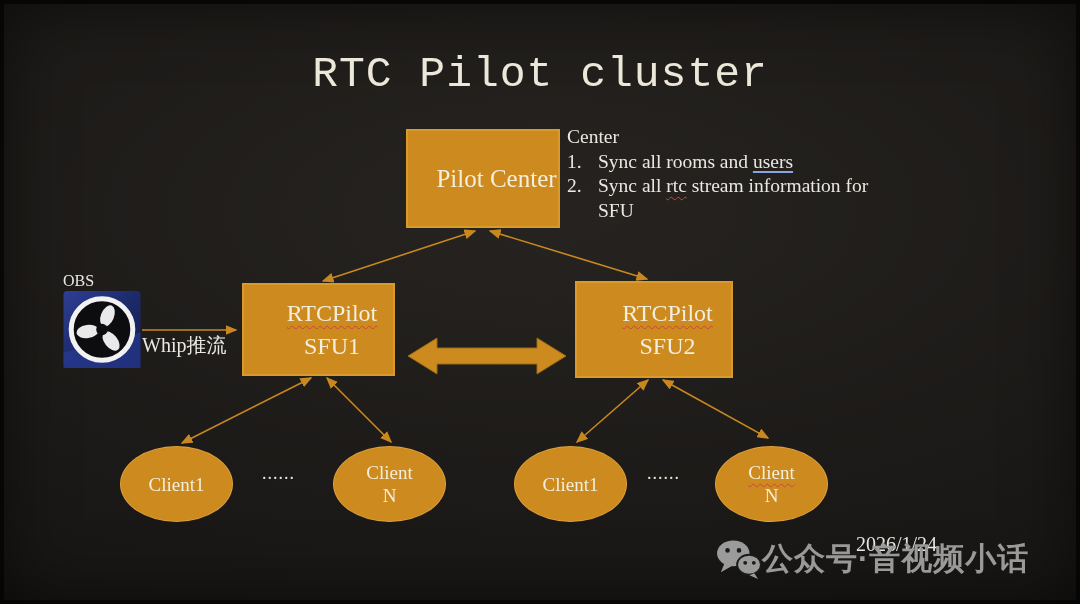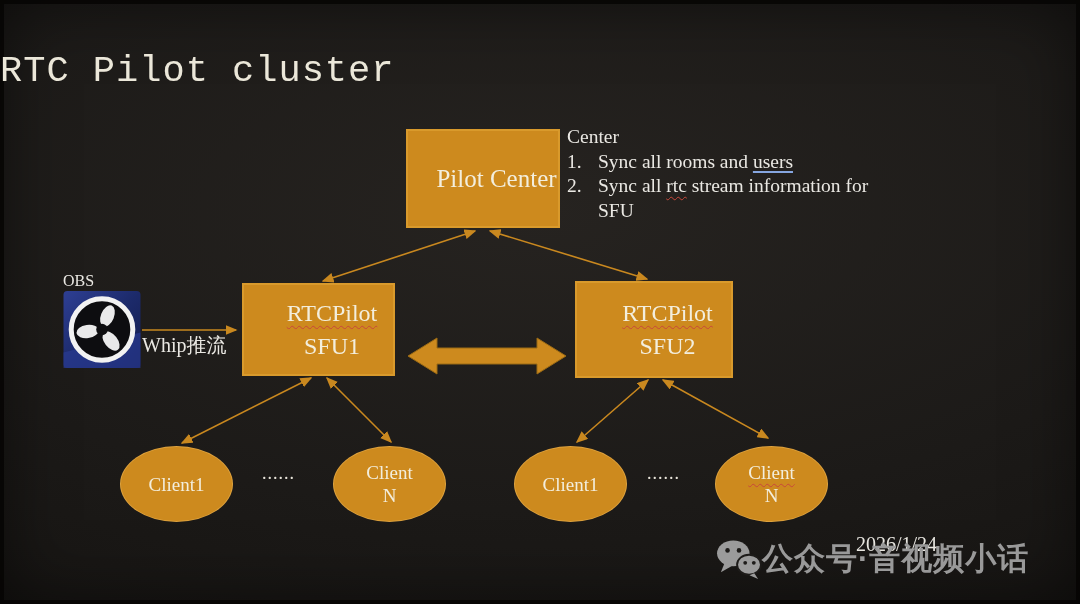--- a/index.html
+++ b/index.html
@@ -6,23 +6,23 @@
   #slide{
     position:relative;width:1080px;height:604px;overflow:hidden;
     background:
       radial-gradient(120% 95% at 50% 35%, #262320 0%, #1c1a18 52%, #141210 100%);
     box-shadow: inset 0 0 0 4px rgba(5,4,3,.8), inset 0 0 70px rgba(0,0,0,.55);
     font-family:"Liberation Serif","DejaVu Serif",serif;
   }
   .abs{position:absolute;}
   
   #title{
-    left:0;right:0;top:50px;
+    left:0;right:0;top:50px;text-align:center;
     font-family:"Liberation Mono","DejaVu Sans Mono",monospace;
-    font-size:37px;letter-spacing:1px;color:var(--title-cream,#ebe7d9);
+    font-size:43px;letter-spacing:1px;color:var(--title-cream,#ebe7d9);
   }
   
   .box{
     background:var(--box-orange,#cd8a1e);
     border:2px solid var(--box-border,#d99a2c);
     box-sizing:border-box;
     display:flex;flex-direction:column;align-items:center;justify-content:center;
     color:var(--text-cream,#f3eedd);text-align:center;padding-left:27px;
   }
   #pilot-center{left:406px;top:129px;width:154px;height:99px;font-size:25px;}

